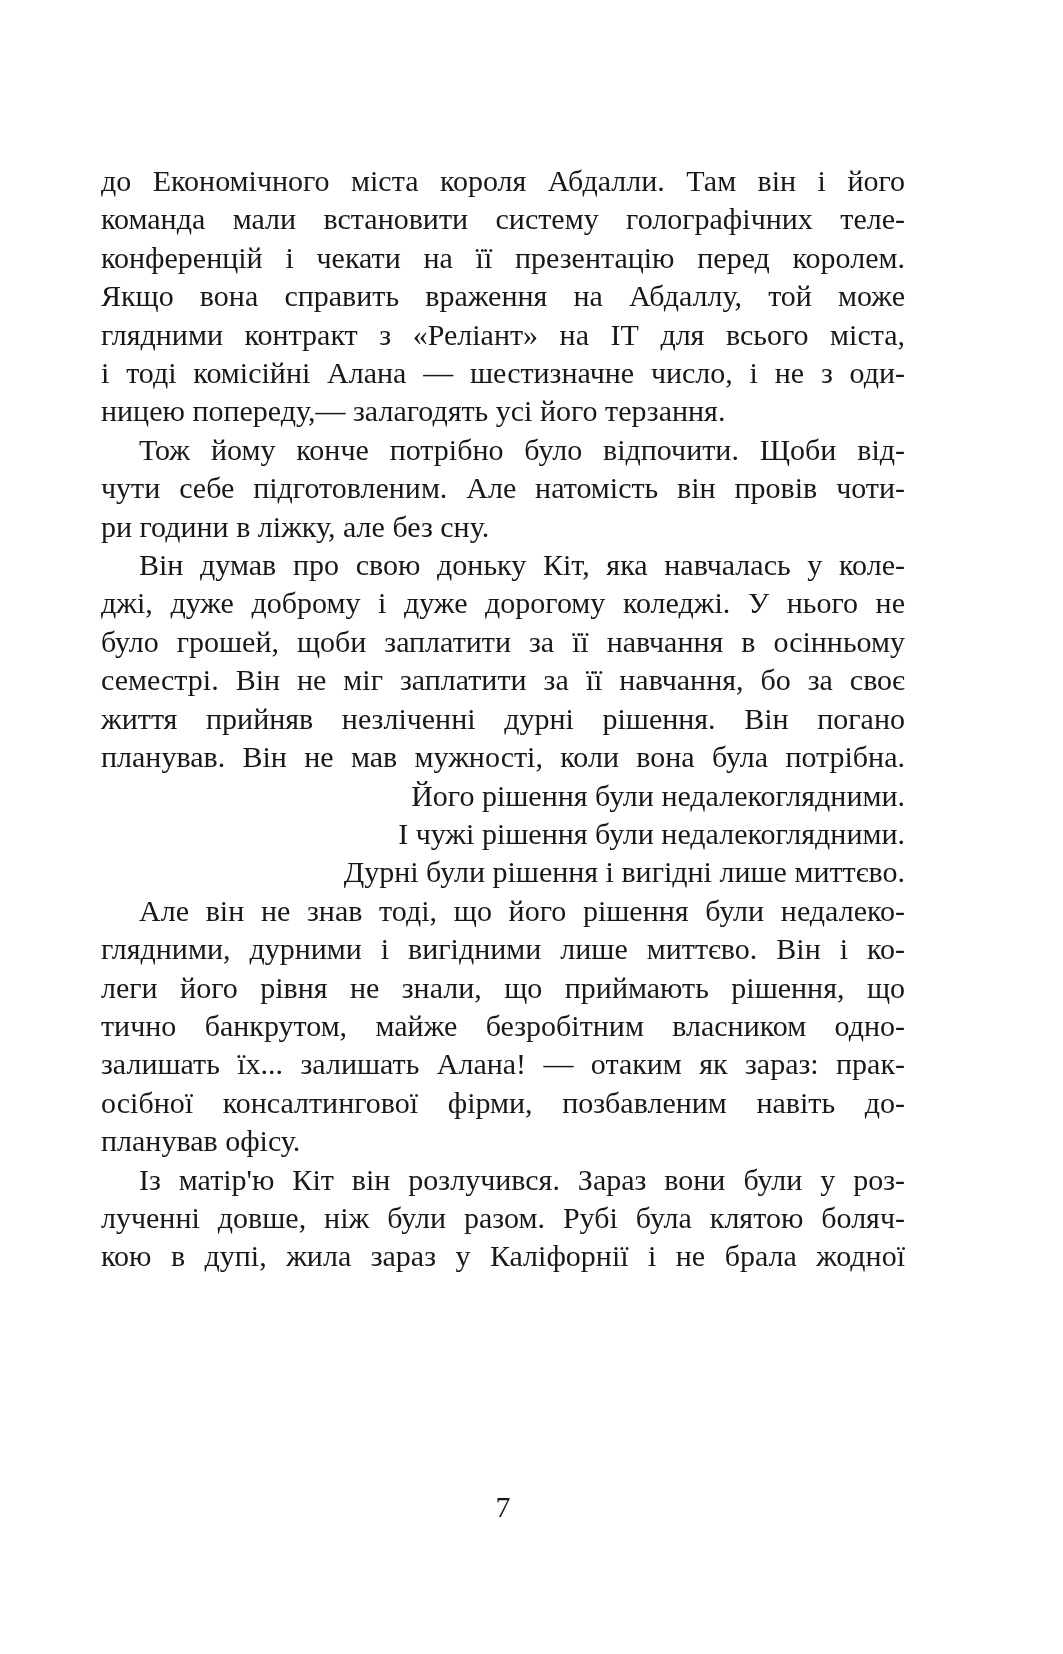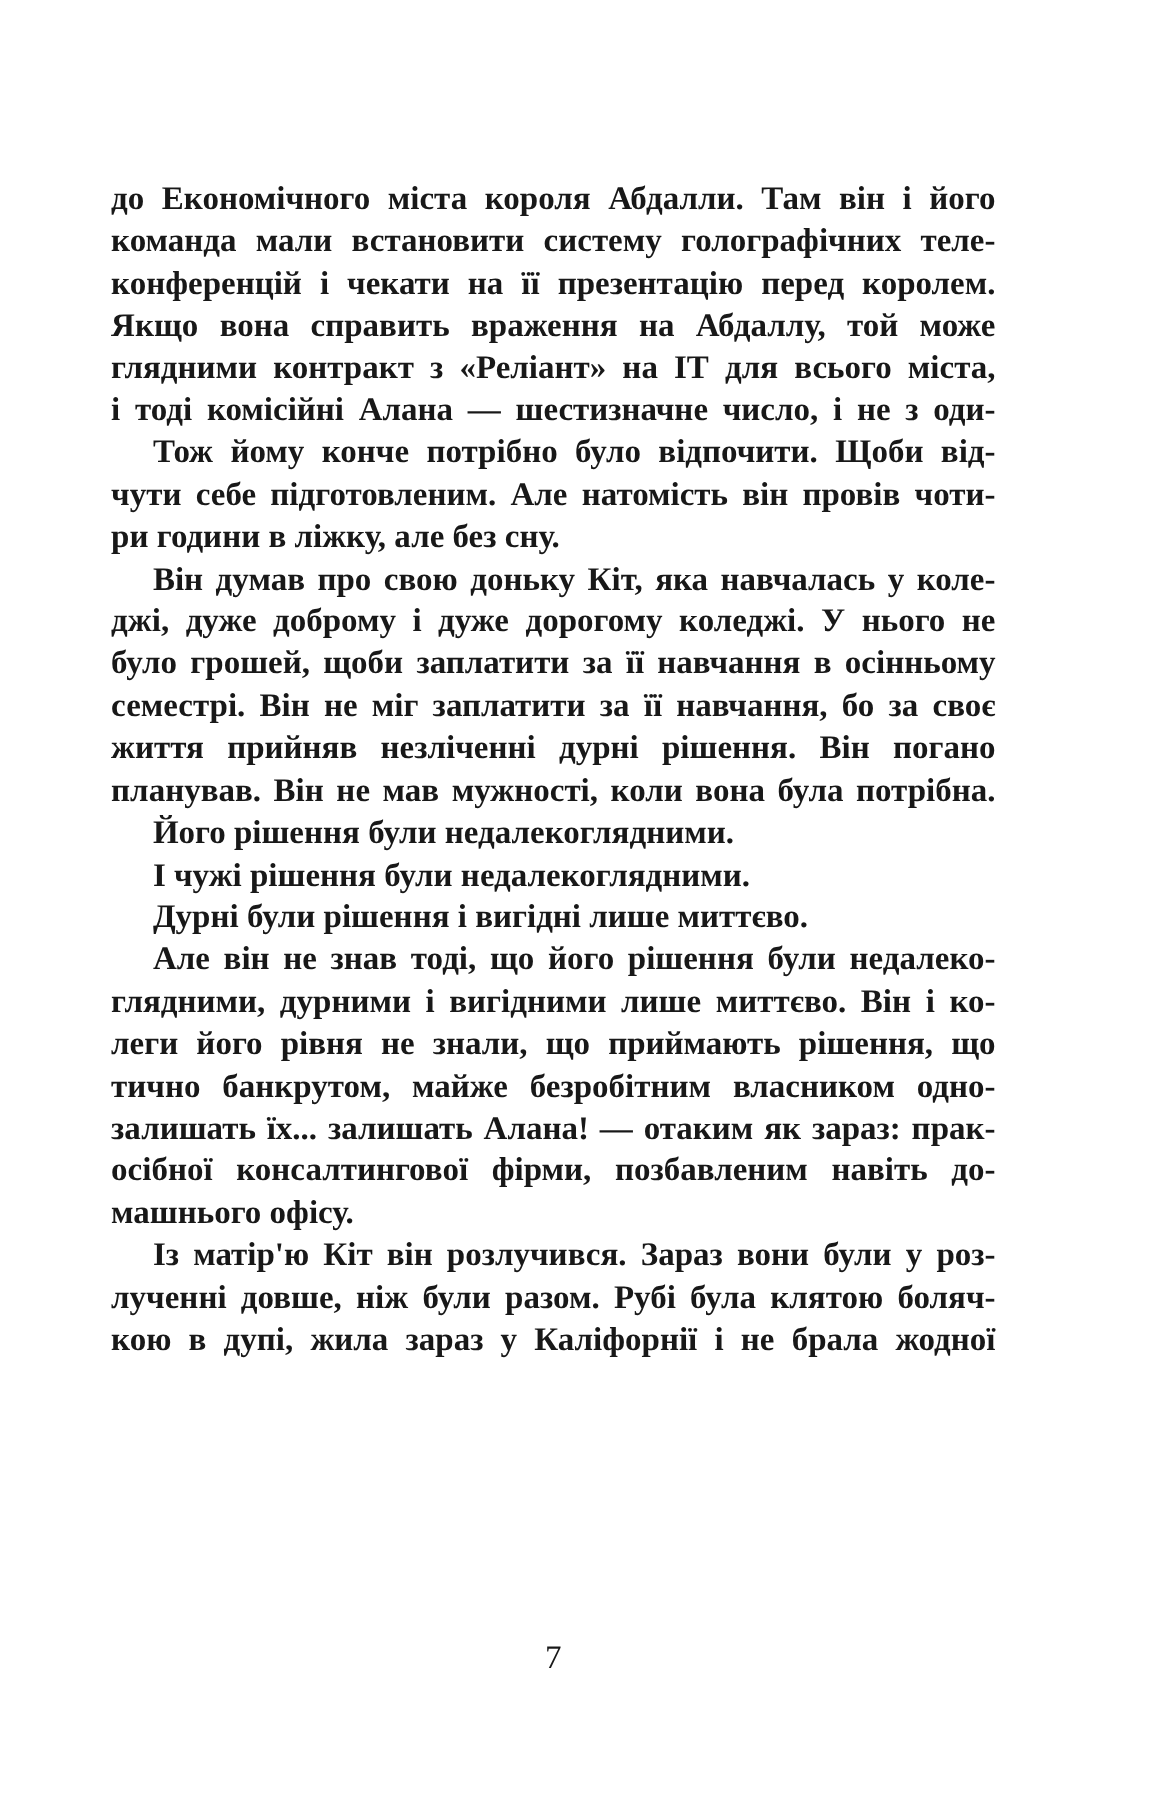--- a/index.html
+++ b/index.html
@@ -21,28 +21,28 @@
     top: 162px;
     width: 804px;
     font-size: 30px;
     line-height: 38.4px;
   }
   .block + .block {
   }
   .ln {
     text-align: left;
     white-space: normal;
-    font-weight: bold;
   }
   .ln.j {
     text-align: justify;
     text-align-last: justify;
   }
   .ln.ind {
     text-indent: 38px;
+    text-align: right;
   }
   .page-number {
     position: absolute;
     left: 101px;
     top: 1488px;
     width: 804px;
     font-size: 30px;
     line-height: 38.4px;
     text-align: center;
   }
@@ -52,20 +52,21 @@
 
 <div class="text-block">
 
   <div class="block">
     <div class="ln j">до Економічного міста короля Абдалли. Там він і його</div>
     <div class="ln j">команда мали встановити систему голографічних теле-</div>
     <div class="ln j">конференцій і чекати на її презентацію перед королем.</div>
     <div class="ln j">Якщо вона справить враження на Абдаллу, той може</div>
     <div class="ln j">глядними контракт з «Реліант» на ІТ для всього міста,</div>
     <div class="ln j">і тоді комісійні Алана — шестизначне число, і не з оди-</div>
+    <div class="ln">ницею попереду,— залагодять усі його терзання.</div>
   </div>
 
   <div class="block">
     <div class="ln j ind">Тож йому конче потрібно було відпочити. Щоби від-</div>
     <div class="ln j">чути себе підготовленим. Але натомість він провів чоти-</div>
     <div class="ln">ри години в ліжку, але без сну.</div>
   </div>
 
   <div class="block">
     <div class="ln j ind">Він думав про свою доньку Кіт, яка навчалась у коле-</div>
@@ -82,21 +83,21 @@
     <div class="ln ind">Дурні були рішення і вигідні лише миттєво.</div>
   </div>
 
   <div class="block">
     <div class="ln j ind">Але він не знав тоді, що його рішення були недалеко-</div>
     <div class="ln j">глядними, дурними і вигідними лише миттєво. Він і ко-</div>
     <div class="ln j">леги його рівня не знали, що приймають рішення, що</div>
     <div class="ln j">тично банкрутом, майже безробітним власником одно-</div>
     <div class="ln j">залишать їх... залишать Алана! — отаким як зараз: прак-</div>
     <div class="ln j">осібної консалтингової фірми, позбавленим навіть до-</div>
-    <div class="ln">машнього офісу.</div>
+    <div class="ln">планував офісу.</div>
   </div>
 
   <div class="block">
     <div class="ln j ind">Із матір'ю Кіт він розлучився. Зараз вони були у роз-</div>
     <div class="ln j">лученні довше, ніж були разом. Рубі була клятою боляч-</div>
     <div class="ln j">кою в дупі, жила зараз у Каліфорнії і не брала жодної</div>
   </div>
 
 </div>
 

